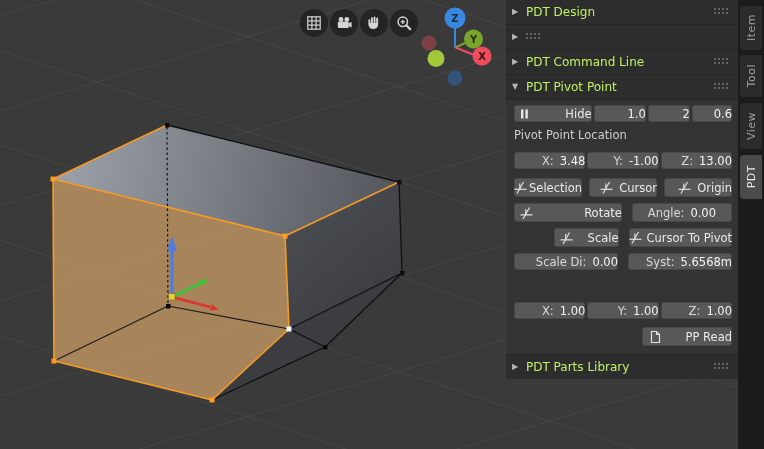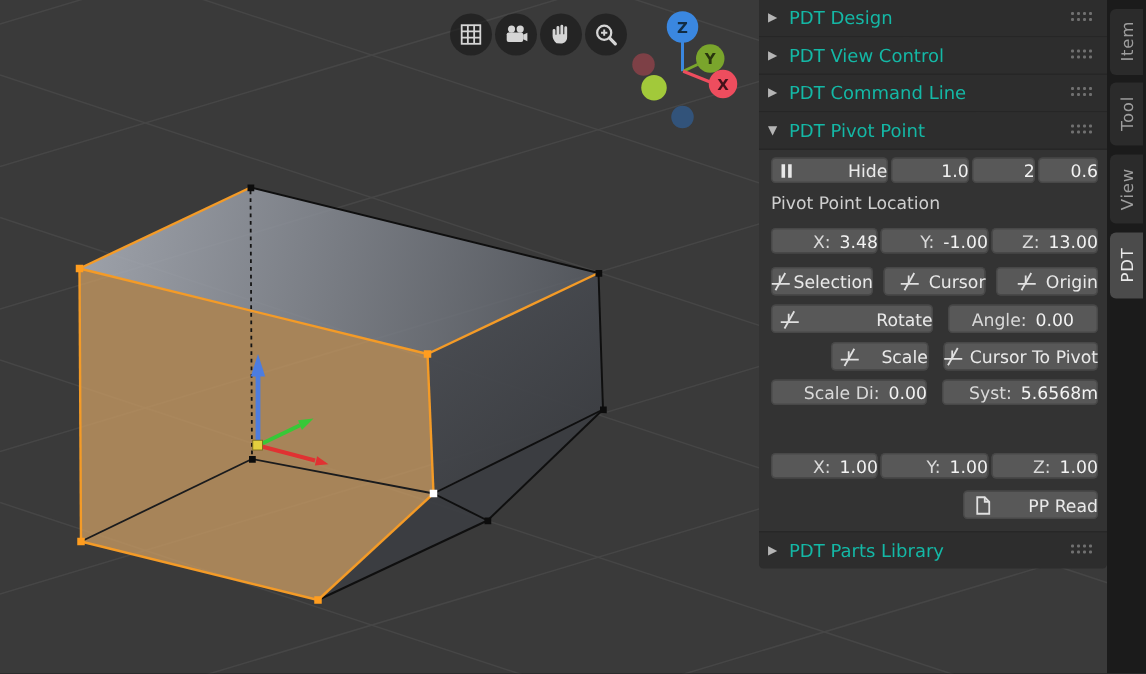--- a/index.html
+++ b/index.html
@@ -15,21 +15,21 @@
   
   .vp-toolbar{position:absolute;top:9px;left:300px;display:flex;gap:2px;}
   .vp-btn{width:28px;height:28px;border-radius:50%;background:rgba(18,18,18,0.55);
     display:flex;align-items:center;justify-content:center;}
 
   
   .sidebar{position:absolute;left:506px;top:0;width:232px;height:379px;}
   .panel-header{position:absolute;left:0;width:232px;height:25px;background:#2d2d2d;
     border-bottom:1px solid #262626;display:flex;align-items:center;box-sizing:border-box;}
   .panel-header .tri{width:14px;margin-left:6px;color:#b5b5b5;font-size:8px;line-height:1;}
-  .panel-header .ph-label{color:#14b8a6;font-size:12px;flex:1;white-space:nowrap;}
+  .panel-header .ph-label{color:#bef264;font-size:12px;flex:1;white-space:nowrap;}
   .grip{display:grid;grid-template-columns:repeat(4,4px);grid-auto-rows:4px;margin-right:8px;}
   .grip i{width:1.5px;height:1.5px;border-radius:50%;background:#707070;}
   .panel-body{position:absolute;left:0;top:100px;width:232px;height:254px;background:#333333;}
   .rowabs{position:absolute;left:8px;width:218px;display:flex;}
   .flabel{color:#cfcfcf;font-size:11.5px;}
   .btn,.field{background:#585858;border-radius:3px;color:#e9e9e9;font-size:11.5px;
     display:flex;align-items:center;justify-content:flex-end;position:relative;
     box-shadow:inset 0 0 0 1px rgba(0,0,0,0.18);white-space:nowrap;}
   .field .lab{color:#d9d9d9;margin-right:6px;}
   .field .val{color:#f2f2f2;}
@@ -192,21 +192,20 @@
           <i></i>
           <i></i>
           <i></i>
           <i></i>
           <i></i>
           <i></i>
         </span>
     </div>
     <div class="panel-header" style="top:25px;">
       <span class="tri">▶</span>
-      <span class="ph-label">PDT View Control</span>
       <span class="grip">
           <i></i>
           <i></i>
           <i></i>
           <i></i>
           <i></i>
           <i></i>
           <i></i>
           <i></i>
         </span>

